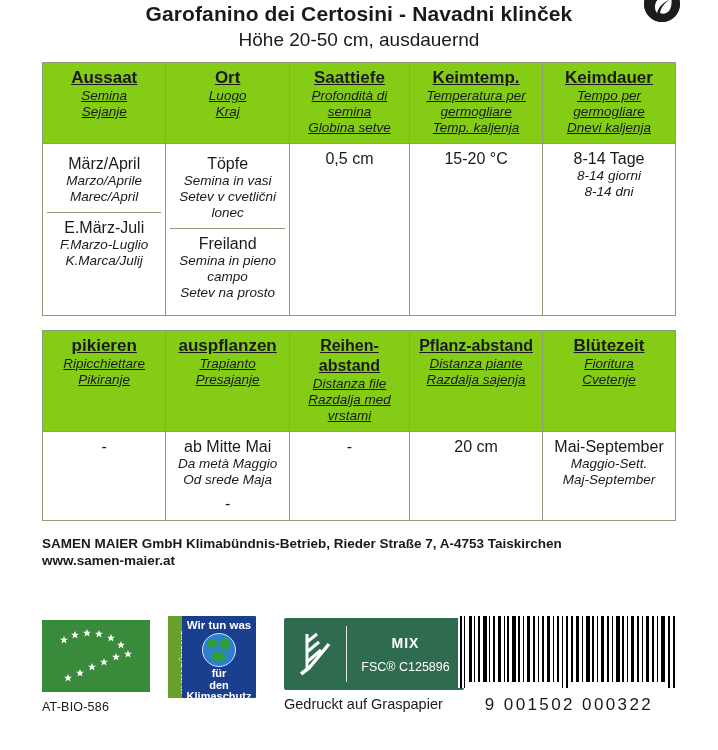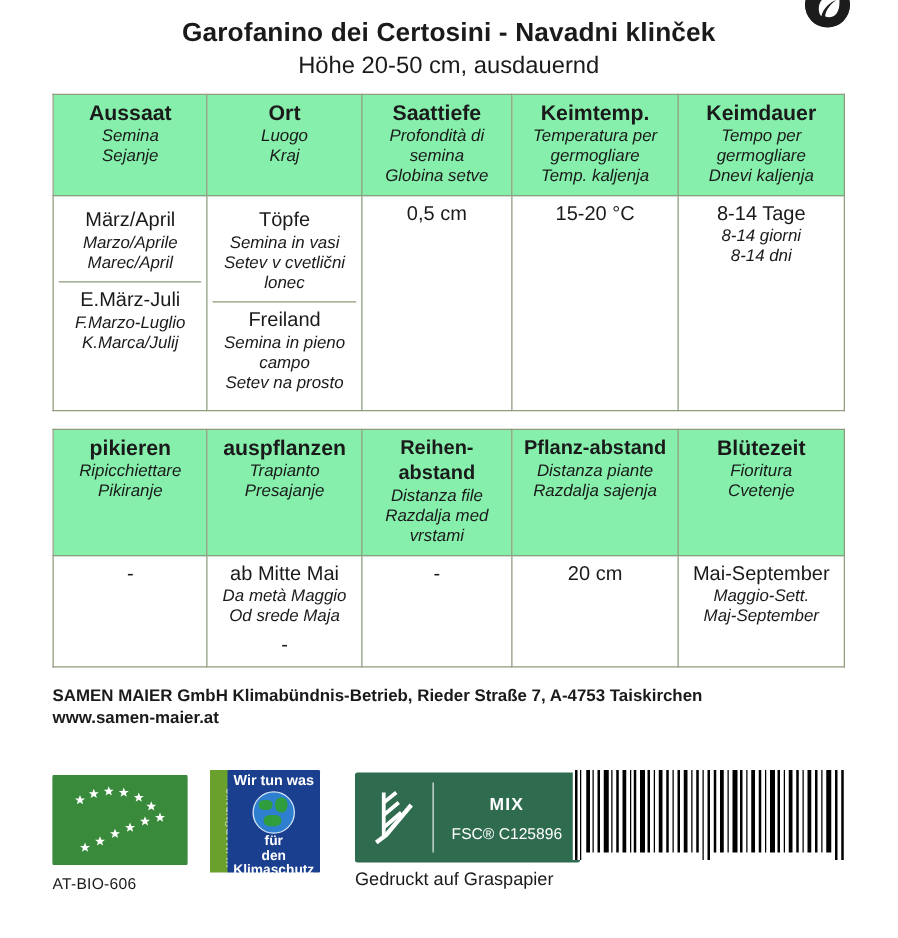--- a/index.html
+++ b/index.html
@@ -17,21 +17,21 @@
   .page {
     position: relative;
     width: 718px;
     height: 750px;
     box-sizing: border-box;
     padding: 0 42px;
   }
   
   .header {
     text-align: center;
-    padding-top: 14px;
+    padding-top: 1px;
   }
   .title-line {
     font-size: 21px;
     font-weight: bold;
     letter-spacing: 0.1px;
     line-height: 26px;
     white-space: nowrap;
   }
   .title-sep {
     display: inline-block;
@@ -61,21 +61,22 @@
     table-layout: fixed;
     margin-top: 10px;
   }
   table.spec th, table.spec td {
     border: 1px solid #8e9b7d;
     vertical-align: top;
     padding: 5px 4px 7px;
     text-align: center;
   }
   table.spec thead th {
-    background: #86efac;
+    background: #84cc16;
+    text-decoration: underline;
   }
   .hd-main {
     font-size: 17px;
     font-weight: bold;
     line-height: 20px;
   }
   .hd-main.small {
     font-size: 16px;
   }
   .hd-sub {
@@ -456,21 +457,21 @@
               <polygon points="0,-4 1.1,-1.2 4,-1.2 1.7,0.6 2.5,3.4 0,1.7 -2.5,3.4 -1.7,0.6 -4,-1.2 -1.1,-1.2" transform="translate(86,34)"></polygon>
               <polygon points="0,-4 1.1,-1.2 4,-1.2 1.7,0.6 2.5,3.4 0,1.7 -2.5,3.4 -1.7,0.6 -4,-1.2 -1.1,-1.2" transform="translate(74,37)"></polygon>
               <polygon points="0,-4 1.1,-1.2 4,-1.2 1.7,0.6 2.5,3.4 0,1.7 -2.5,3.4 -1.7,0.6 -4,-1.2 -1.1,-1.2" transform="translate(62,42)"></polygon>
               <polygon points="0,-4 1.1,-1.2 4,-1.2 1.7,0.6 2.5,3.4 0,1.7 -2.5,3.4 -1.7,0.6 -4,-1.2 -1.1,-1.2" transform="translate(50,47)"></polygon>
               <polygon points="0,-4 1.1,-1.2 4,-1.2 1.7,0.6 2.5,3.4 0,1.7 -2.5,3.4 -1.7,0.6 -4,-1.2 -1.1,-1.2" transform="translate(38,53)"></polygon>
               <polygon points="0,-4 1.1,-1.2 4,-1.2 1.7,0.6 2.5,3.4 0,1.7 -2.5,3.4 -1.7,0.6 -4,-1.2 -1.1,-1.2" transform="translate(26,58)"></polygon>
             </g>
           </g>
         </svg>
       </div>
-      <div class="bio-code">AT-BIO-606</div>
+      <div class="bio-code">AT-BIO-586</div>
 
       <div class="klima">
         <div class="klima-strip">
           <span>KLIMABÜNDNIS</span>
         </div>
         <div class="klima-blue">
           <div class="klima-top">Wir tun was</div>
           <div class="klima-globe">
             <div class="land" style="left:4px;top:6px;width:11px;height:8px;border-radius:40%;"></div>
             <div class="land" style="left:17px;top:4px;width:10px;height:12px;border-radius:45%;"></div>
@@ -543,18 +544,19 @@
             <rect x="179" y="0" width="2" height="66"></rect>
             <rect x="184" y="0" width="1" height="66"></rect>
             <rect x="188" y="0" width="3" height="66"></rect>
             <rect x="194" y="0" width="2" height="66"></rect>
             <rect x="199" y="0" width="1" height="66"></rect>
             <rect x="203" y="0" width="4" height="66"></rect>
             <rect x="210" y="0" width="2" height="72"></rect>
             <rect x="215" y="0" width="2" height="72"></rect>
           </g>
         </svg>
+        <div class="barcode-num">9 001502 000322</div>
       </div>
 
     </div>
   </div>
 
 </div>
 
 </body></html>

